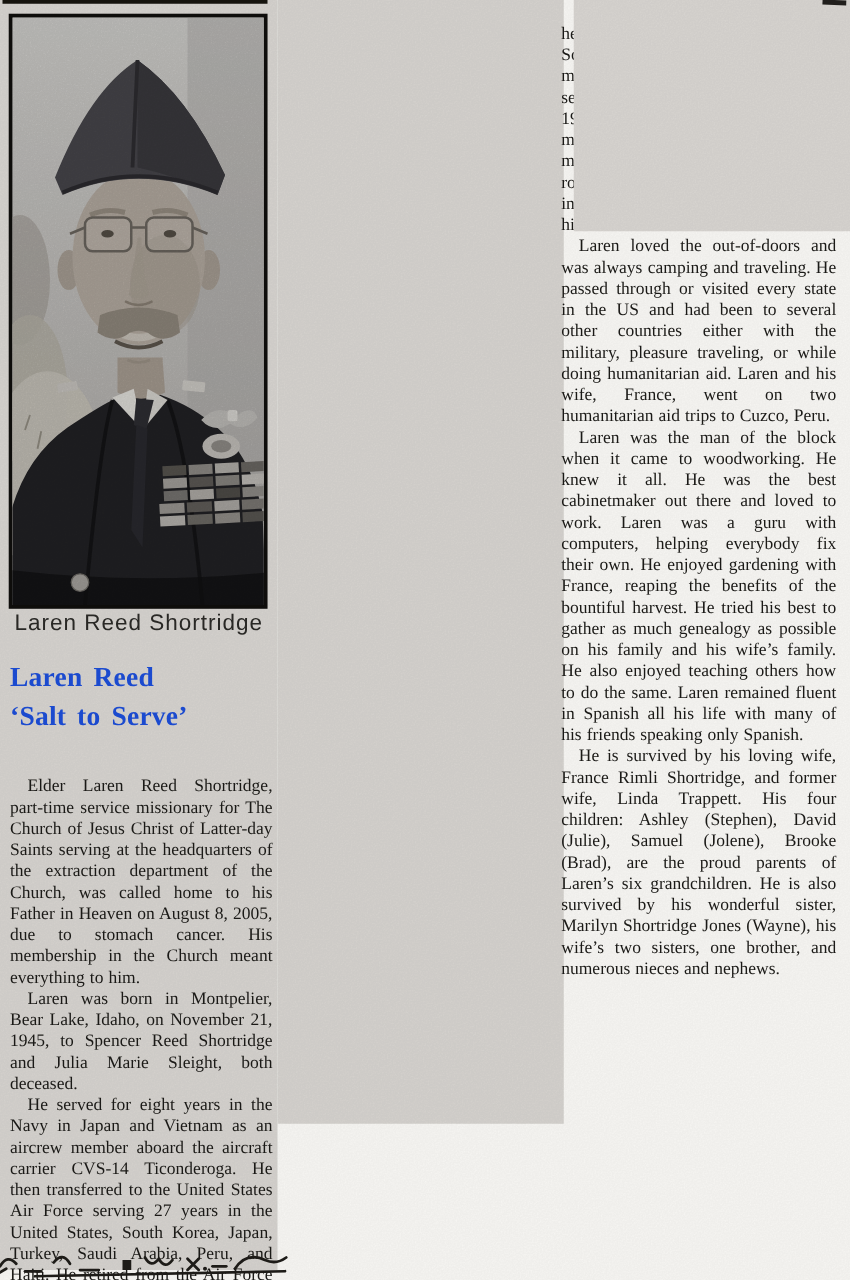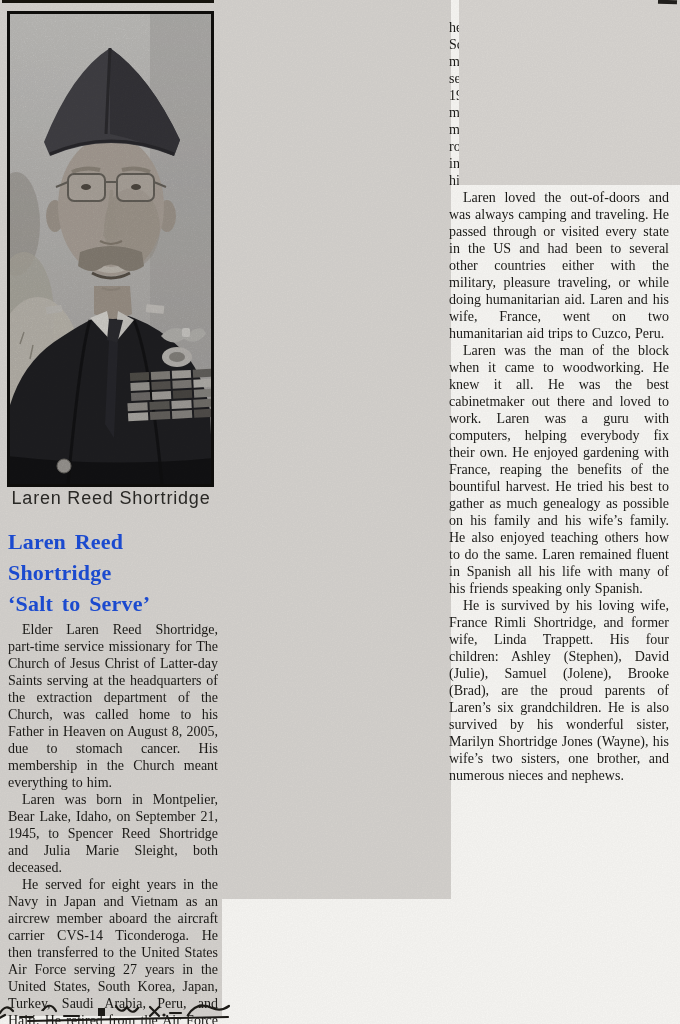--- a/index.html
+++ b/index.html
@@ -164,27 +164,26 @@
         <circle cx="54" cy="452" r="7" fill="#a5a29d" stroke="#6e6b66"></circle>
 
         <rect width="201" height="470" filter="url(#pgrain)" opacity="0.10"></rect>
       </svg>
     </figure>
 
     <div class="caption">Laren Reed Shortridge</div>
 
     <h1 class="headline">
         <div class="headline-line">Laren Reed</div>
-        <div class="headline-line">Shortridge</div>
         <div class="headline-line">‘Salt to Serve’</div>
       </h1>
 
     <div class="body-col" id="left-body">
         <p class="para">Elder Laren Reed Shortridge, part-time service missionary for The Church of Jesus Christ of Latter-day Saints serving at the headquarters of the extraction department of the Church, was called home to his Father in Heaven on August 8, 2005, due to stomach cancer. His membership in the Church meant everything to him.</p>
-        <p class="para">Laren was born in Montpelier, Bear Lake, Idaho, on September 21, 1945, to Spencer Reed Shortridge and Julia Marie Sleight, both deceased.</p>
+        <p class="para">Laren was born in Montpelier, Bear Lake, Idaho, on November 21, 1945, to Spencer Reed Shortridge and Julia Marie Sleight, both deceased.</p>
         <p class="para">He served for eight years in the Navy in Japan and Vietnam as an aircrew member aboard the aircraft carrier CVS-14 Ticonderoga. He then transferred to the United States Air Force serving 27 years in the United States, South Korea, Japan, Turkey, Saudi Arabia, Peru, and Haiti. He retired from the Air Force as a Master Sergeant.</p>
       </div>
 
     <svg class="scribbles" width="250" height="30" viewBox="0 0 250 30">
       <g stroke="#1f1d19" stroke-width="2.2" fill="none" stroke-linecap="round">
         <path d="M2 17 q6 -10 13 -2"></path>
         <path d="M22 21 h13"></path>
         <path d="M45 14 q7 -9 13 1"></path>
         <path d="M66 20 h15"></path>
         <path d="M118 10 q5 9 11 1 q5 9 11 1"></path>

